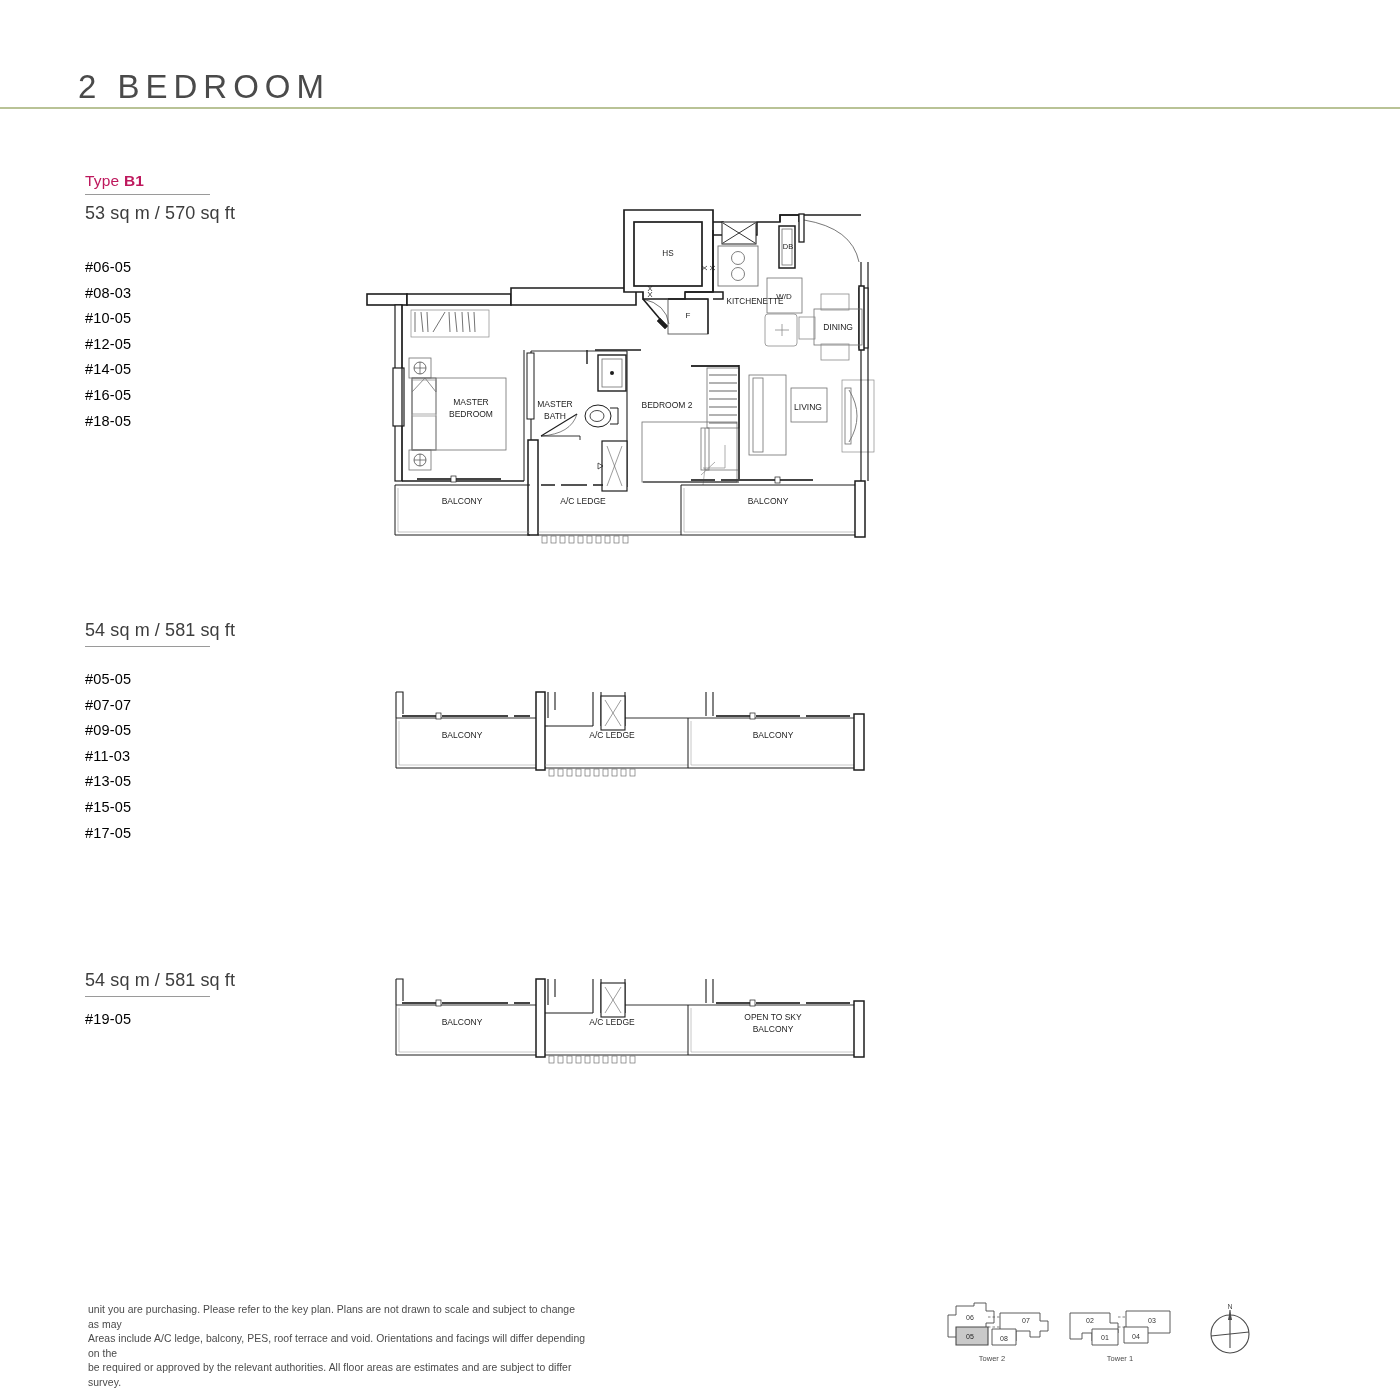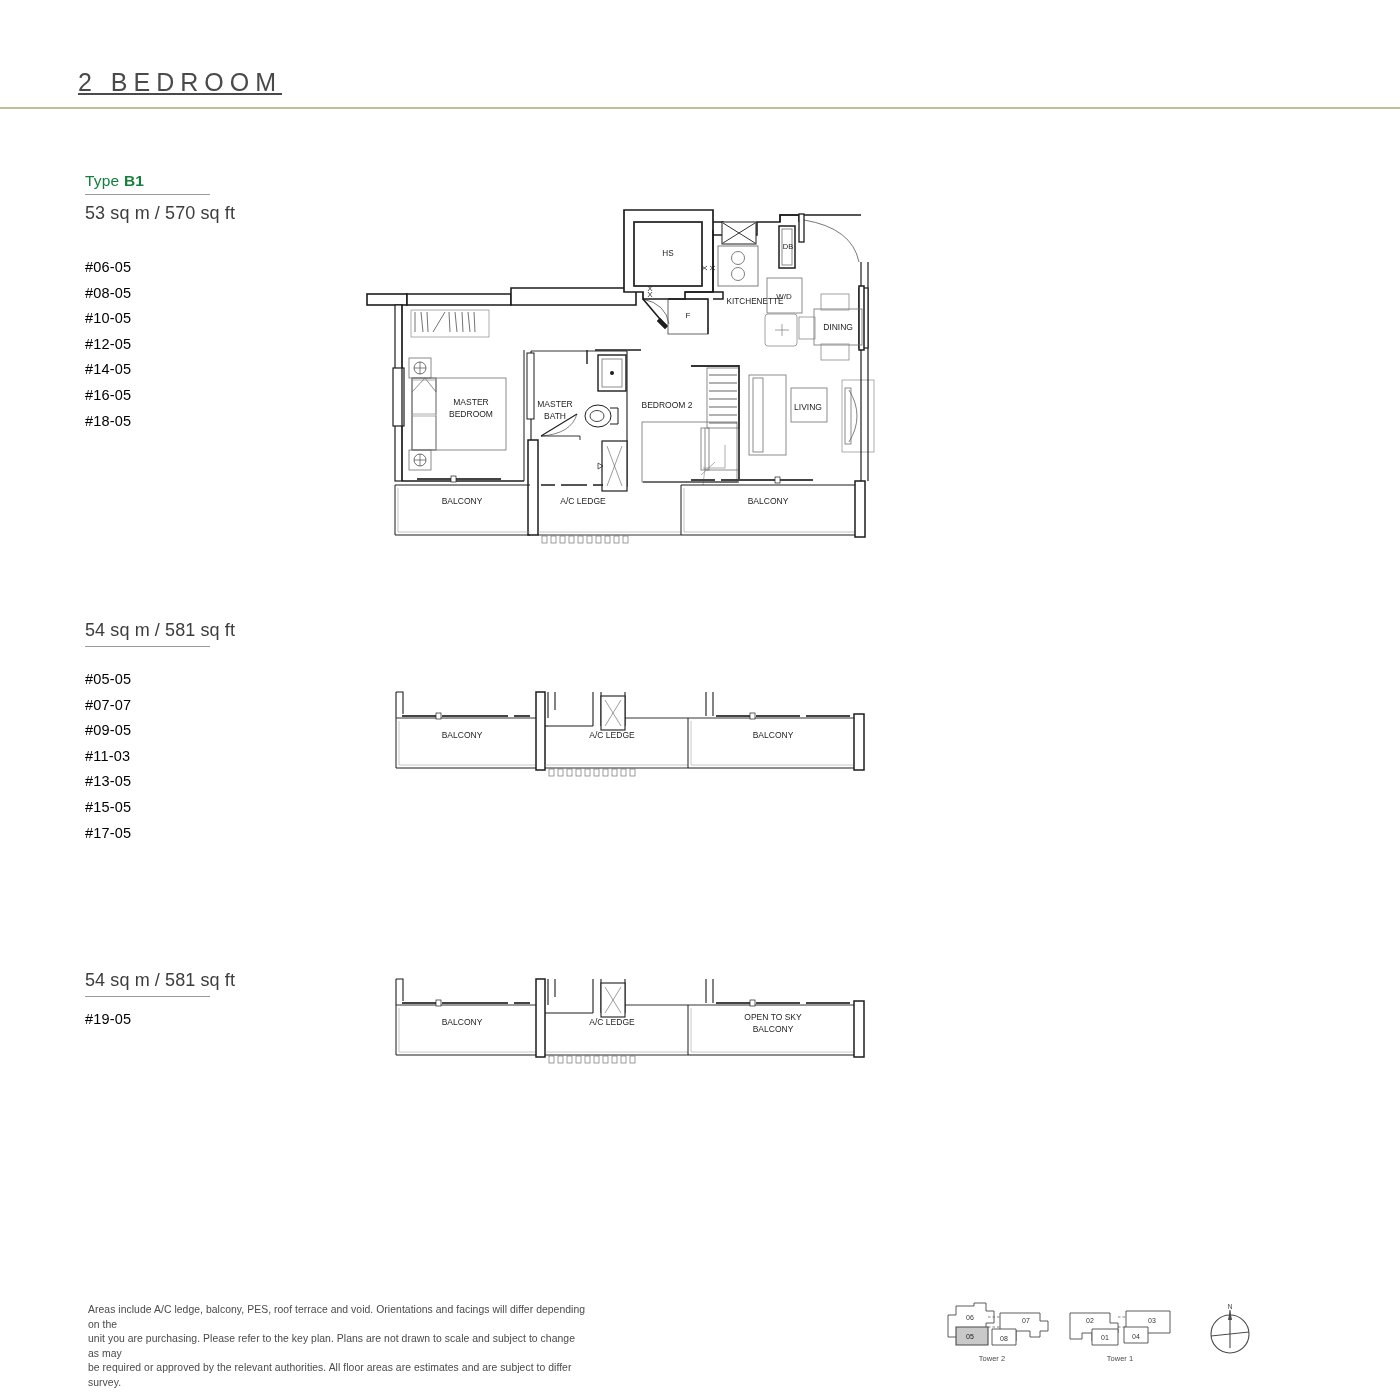--- a/index.html
+++ b/index.html
@@ -10,33 +10,32 @@
     font-family:"Liberation Sans","DejaVu Sans",sans-serif;
     color:#3a3a3a;
     position:relative;
     overflow:hidden;
   }
   .page{position:absolute;inset:0;}
 
   
   .page-title{
     position:absolute;left:78px;top:68px;
-    font-size:25px;letter-spacing:6px;font-weight:400;
+    font-size:33px;letter-spacing:6px;font-weight:400;
     color:#4a4a4a;
-    text-decoration:underline;
   }
   .title-rule{
     position:absolute;left:0;top:107px;width:1400px;height:2px;
     background:#b9c396;
   }
 
   
   .info-block{position:absolute;left:85px;width:230px;}
   .type-label{
-    font-size:15.5px;color:#15803d;letter-spacing:.2px;
+    font-size:15.5px;color:#be185d;letter-spacing:.2px;
     padding-bottom:4px;white-space:nowrap;
   }
   .type-label b{font-weight:600;}
   .area-label{
     font-size:18px;color:#3d3d3d;letter-spacing:.1px;
     padding-bottom:5px;white-space:nowrap;
   }
   .rule-thin{width:125px;height:1px;background:#9a9a9a;margin:0 0 0 0;}
   .unit-list{margin-top:26px;}
   .unit-list div{
@@ -63,21 +62,21 @@
 
   <div class="page-title">2 BEDROOM</div>
   <div class="title-rule"></div>
 
   <div class="info-block" style="top:172px;">
     <div class="type-label"><span>Type </span><b>B1</b></div>
     <div class="rule-thin"></div>
     <div class="area-label" style="padding-top:8px;">53 sq m / 570 sq ft</div>
     <div class="unit-list">
       <div>#06-05</div>
-      <div>#08-05</div>
+      <div>#08-03</div>
       <div>#10-05</div>
       <div>#12-05</div>
       <div>#14-05</div>
       <div>#16-05</div>
       <div>#18-05</div>
     </div>
   </div>
 
   <div class="info-block" style="top:620px;">
     <div class="area-label">54 sq m / 581 sq ft</div>
@@ -382,22 +381,22 @@
         <path d="M328 28 L362 28 M368 28 L412 28 M418 28 L462 28" stroke-width="2.1" stroke="#444"></path>
         <rect x="362" y="25" width="5" height="6" stroke-width="0.7" fill="#fff"></rect>
         <text x="385" y="45" font-size="8.5" fill="#1d1d1d" stroke="none" text-anchor="middle">OPEN TO SKY</text>
         <text x="385" y="57" font-size="8.5" fill="#1d1d1d" stroke="none" text-anchor="middle">BALCONY</text>
         <rect x="466" y="26" width="10" height="56" stroke-width="1.5" fill="#fff"></rect>
       </g>
     </svg>
   </div>
 
   <div class="disclaimer">
+    <div>unit you are purchasing. Please refer to the key plan. Plans are not drawn to scale and subject to change as may</div>
     <div>Areas include A/C ledge, balcony, PES, roof terrace and void. Orientations and facings will differ depending on the</div>
-    <div>unit you are purchasing. Please refer to the key plan. Plans are not drawn to scale and subject to change as may</div>
     <div>be required or approved by the relevant authorities. All floor areas are estimates and are subject to differ survey.</div>
   </div>
 
   <div class="keyplan">
     <svg width="250" height="75" viewBox="0 0 250 75" xmlns="http://www.w3.org/2000/svg">
       <g fill="none" stroke="#4a4a4a" stroke-width="0.9">
 
         <path d="M18 22 L26 22 L26 13 L44 13 L44 10 L56 10 L56 18 L64 18 L64 30 L56 30 L56 36 L30 36 L30 44 L18 44 Z" fill="#fff"></path>
         <text x="40" y="27" font-size="7" fill="#333" stroke="none" text-anchor="middle">06</text>
 

